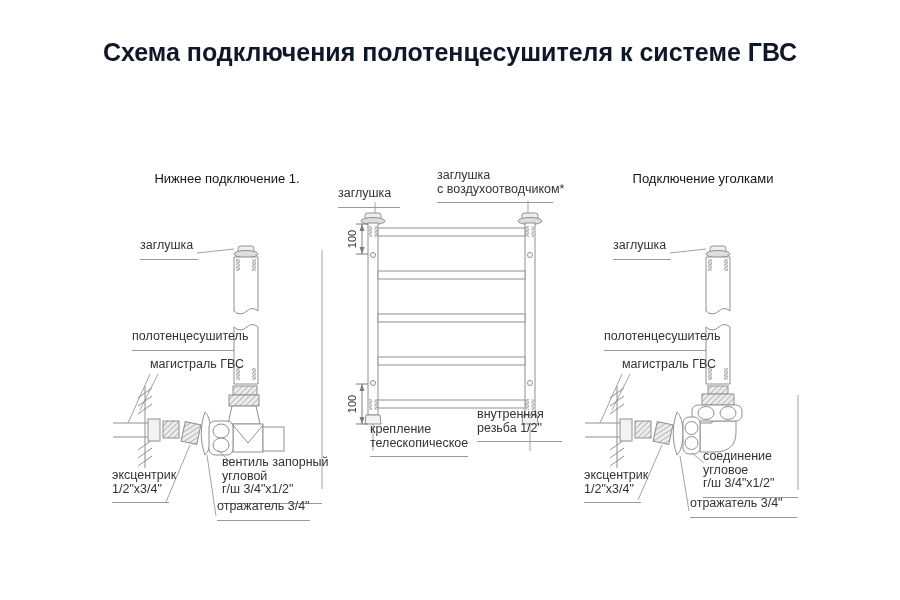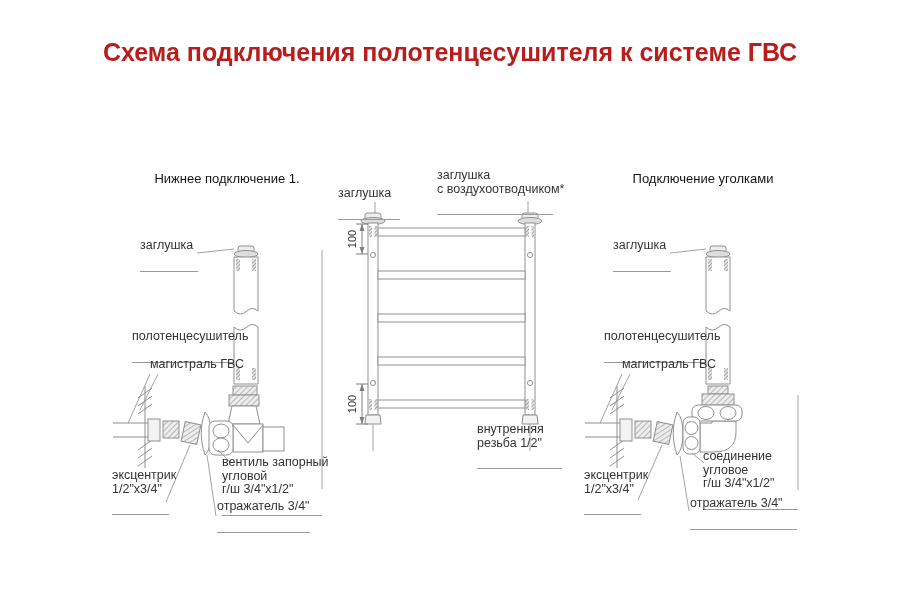--- a/index.html
+++ b/index.html
@@ -1,24 +1,24 @@
 <!DOCTYPE html>
 <html><head>
 <meta charset="utf-8">
 <style>
   html,body{margin:0;padding:0;background:#fff;}
   #stage{position:relative;width:900px;height:600px;background:#ffffff;overflow:hidden;
          font-family:"Liberation Sans",sans-serif;}
   #art{position:absolute;left:0;top:0;}
   .title{position:absolute;left:0;right:0;top:38px;text-align:center;
-         font-size:25px;font-weight:bold;color:#b91c1c;letter-spacing:0;}
+         font-size:25px;font-weight:bold;color:#0f172a;letter-spacing:0;}
   .col-head{position:absolute;width:226px;text-align:center;font-size:13px;font-weight:normal;
             color:#141414;line-height:21px;}
   .lbl{position:absolute;font-size:12.5px;color:#333;line-height:13.5px;white-space:nowrap;}
-  .ul{border-bottom:1px solid #9a9a9a;padding-bottom:18px;}
+  .ul{border-bottom:1px solid #9a9a9a;padding-bottom:6px;}
   .dim{position:absolute;width:34px;height:14px;font-size:11px;color:#333;text-align:center;
        transform:rotate(-90deg);transform-origin:center;}
 </style>
 </head>
 <body>
 
 <div id="stage">
 
   <svg id="art" width="900" height="600" viewBox="0 0 900 600">
     <defs>
@@ -198,21 +198,25 @@
   </div>
   <div class="lbl ul" style="left:217px;top:500px;width:93px;">отражатель 3/4"</div>
 
   <div class="lbl ul" style="left:338px;top:187px;width:62px;">заглушка</div>
   <div class="lbl ul" style="left:437px;top:169px;width:116px;">
     <div>заглушка</div>
     <div>с воздухоотводчиком*</div>
   </div>
   <div class="dim" style="left:336px;top:232px;">100</div>
   <div class="dim" style="left:336px;top:397px;">100</div>
-  <div class="lbl ul" style="left:477px;top:423px;width:85px;">
+  <div class="lbl ul" style="left:370px;top:423px;width:98px;">
+    <div>крепление</div>
+    <div>телескопическое</div>
+  </div>
+  <div class="lbl ul" style="left:477px;top:408px;width:85px;">
     <div>внутренняя</div>
     <div>резьба 1/2"</div>
   </div>
 
   <div class="lbl ul" style="left:613px;top:239px;width:58px;">заглушка</div>
   <div class="lbl ul" style="left:604px;top:330px;width:102px;">полотенцесушитель</div>
   <div class="lbl" style="left:622px;top:358px;">магистраль ГВС</div>
   <div class="lbl ul" style="left:703px;top:450px;width:95px;">
     <div>соединение</div>
     <div>угловое</div>

